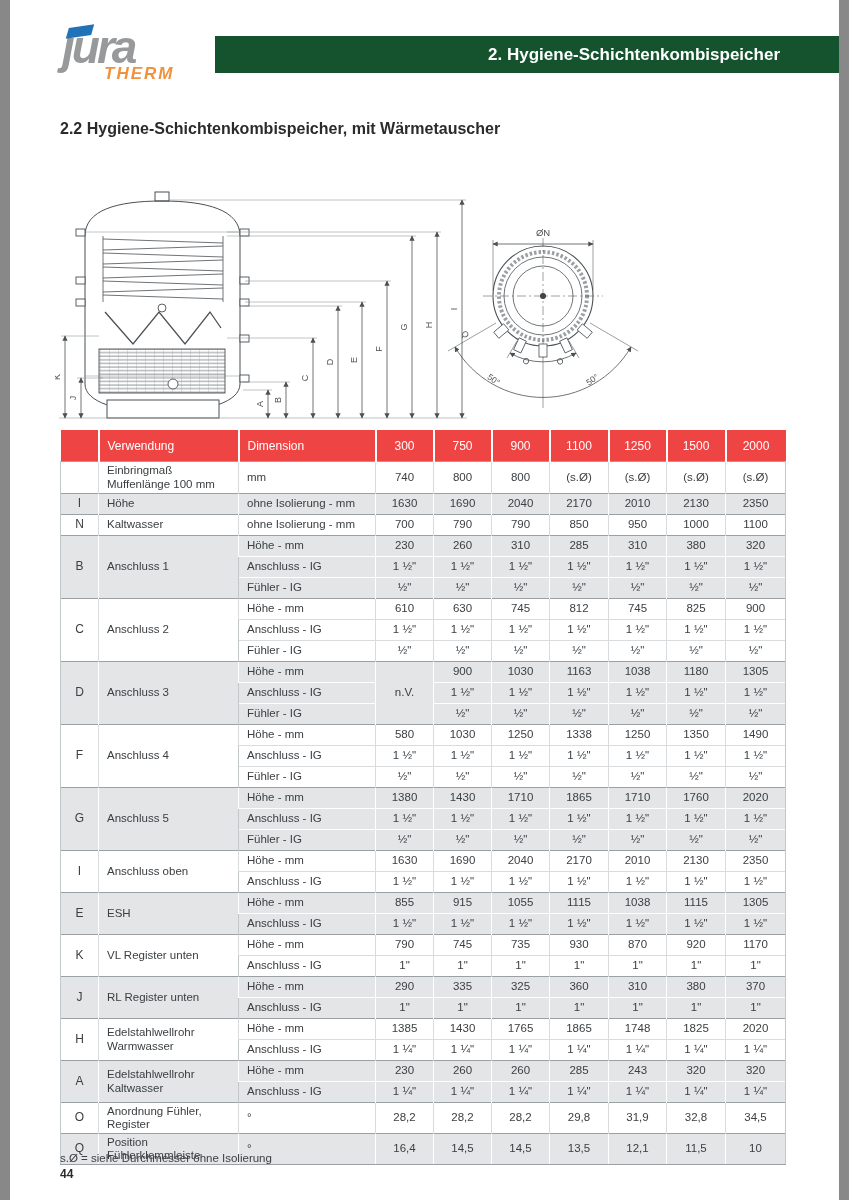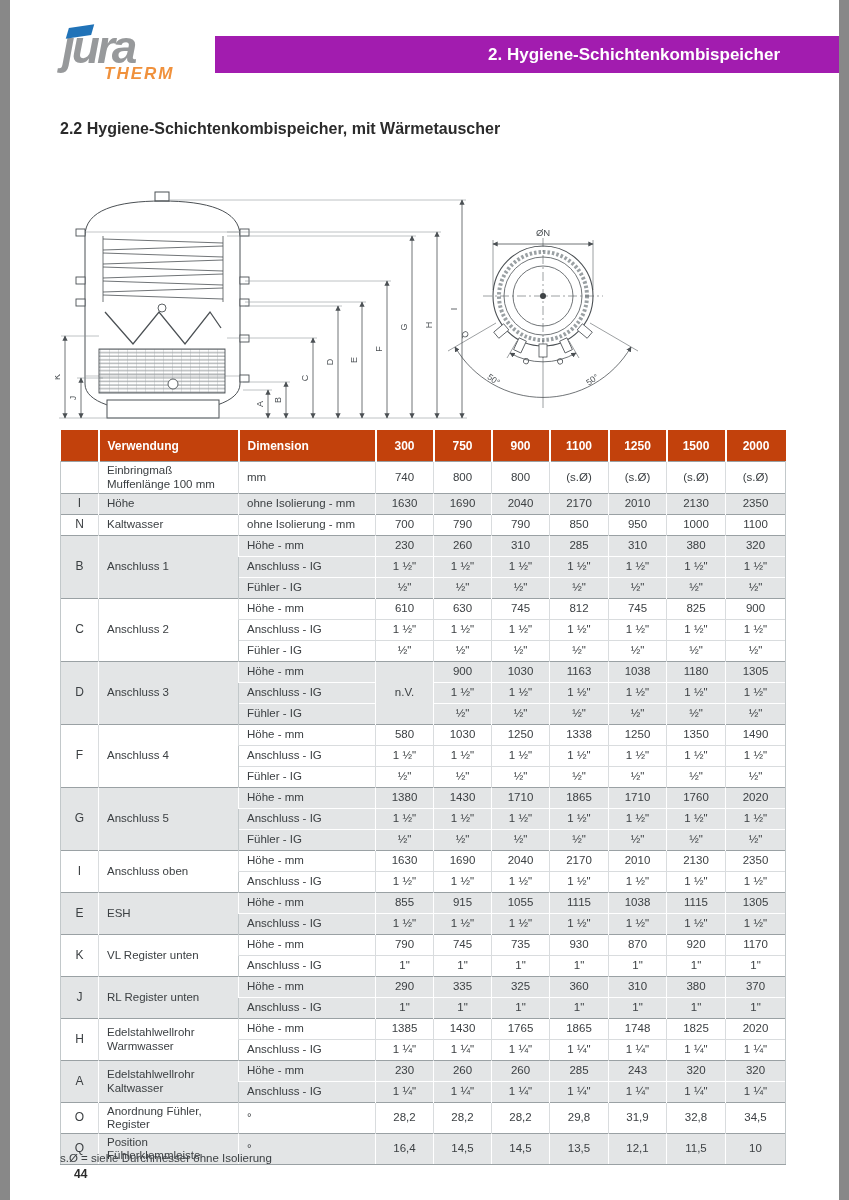--- a/index.html
+++ b/index.html
@@ -7,57 +7,57 @@
         font-family:"Liberation Sans",sans-serif;overflow:hidden;}
 
   
   .logo{position:absolute;left:52px;top:24px;width:150px;height:70px;}
   .logo-jura{position:absolute;left:0;top:0;font-size:46px;line-height:46px;font-weight:800;
              font-style:italic;color:#97999b;letter-spacing:-3px;}
   .logo-flag{position:absolute;left:6px;top:2px;width:24px;height:11px;background:#2173b8;
              transform:skewX(-24deg) rotate(-9deg);}
   .logo-therm{position:absolute;left:42px;top:40px;font-size:17px;font-weight:800;font-style:italic;
               color:#f0913c;letter-spacing:2px;}
-  .banner{position:absolute;left:205px;top:36px;width:633px;height:37px;background:#a21caf;
+  .banner{position:absolute;left:205px;top:36px;width:633px;height:37px;background:#14532d;
           display:flex;align-items:center;justify-content:flex-end;padding-right:68px;box-sizing:border-box;}
   .banner span{color:#ffffff;font-size:17px;font-weight:700;}
 
   
   .titles{position:absolute;left:50px;top:120px;color:#2b2b2b;}
   .titles h2{margin:0 12px 11px 0;font-size:16px;font-weight:700;color:#2b2b2b;}
 
   
   .drawing{position:absolute;left:45px;top:186px;}
   .drawing text{font-family:"Liberation Sans",sans-serif;}
 
   
   .tblwrap{position:absolute;left:50px;top:430px;}
   table{border-collapse:collapse;table-layout:fixed;width:725px;}
-  th{background:#c2410c;color:#fff;font-size:12px;font-weight:700;height:31px;
+  th{background:#ef4444;color:#fff;font-size:12px;font-weight:400;height:31px;
      border-left:2px solid #fff;padding:0 4px;}
   th:first-child{border-left:none;}
   th.tl{text-align:left;padding-left:8px;}
   td{font-size:11.5px;color:#3c4043;height:20px;padding:0 3px;text-align:center;
      vertical-align:middle;line-height:1.15;}
   td.name,td.dim{text-align:left;padding-left:8px;}
   tr.white td{background:#ffffff;}
   tr.gray td{background:#e3e5e6;}
   tr.white td{border-left:1px solid #d9dcde;}
   tr.gray td{border-left:1px solid #ffffff;}
   td:first-child{border-left:1px solid #c2c8ca !important;}
   td:last-child{border-right:1px solid #c2c8ca;}
   tr.gstart td{border-top:1.5px solid #9aa1a4;}
   tr.white.ginner td{border-top:1px solid #d9dcde;}
   tr.gray.ginner td{border-top:1px solid #ffffff;}
   tr:last-child td{border-bottom:1.5px solid #9aa1a4;}
   td.letter{font-size:12px;}
 
   
   .footnote{position:absolute;left:50px;top:1152px;font-size:11.5px;color:#3c4043;}
-  .pagenum{position:absolute;left:50px;top:1167px;font-size:12px;font-weight:700;color:#2b2b2b;margin-left:14px;}
+  .pagenum{position:absolute;left:50px;top:1167px;font-size:12px;font-weight:700;color:#2b2b2b;}
 </style>
 </head>
 <body>
 
 <div class="page">
 
   <div class="logo">
     <span class="logo-jura">jura</span>
     <span class="logo-flag"></span>
     <span class="logo-therm">THERM</span>

